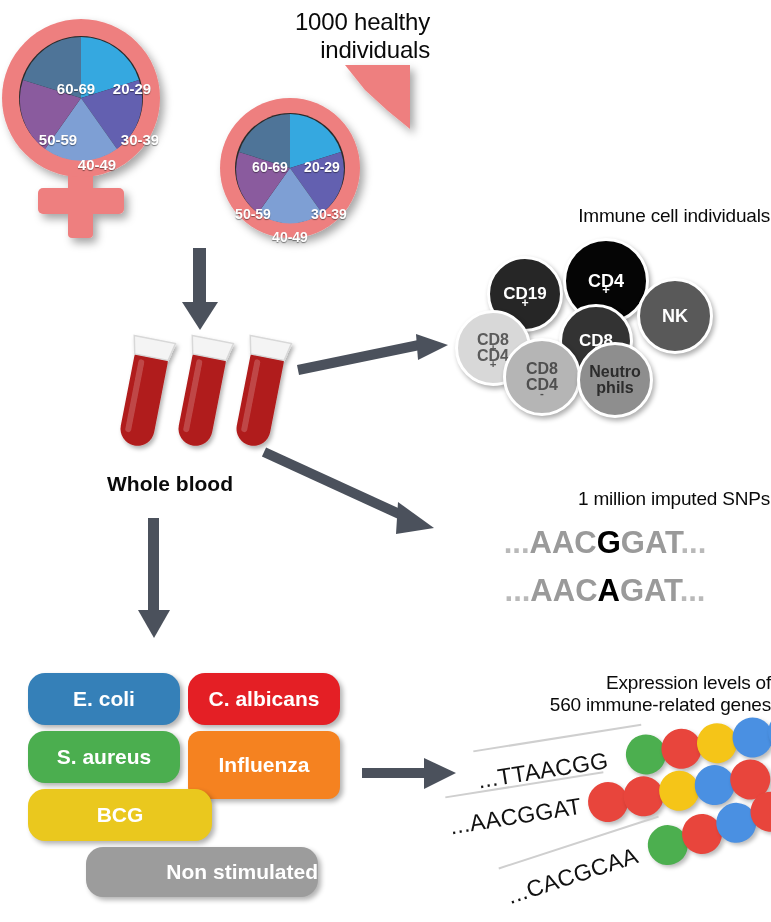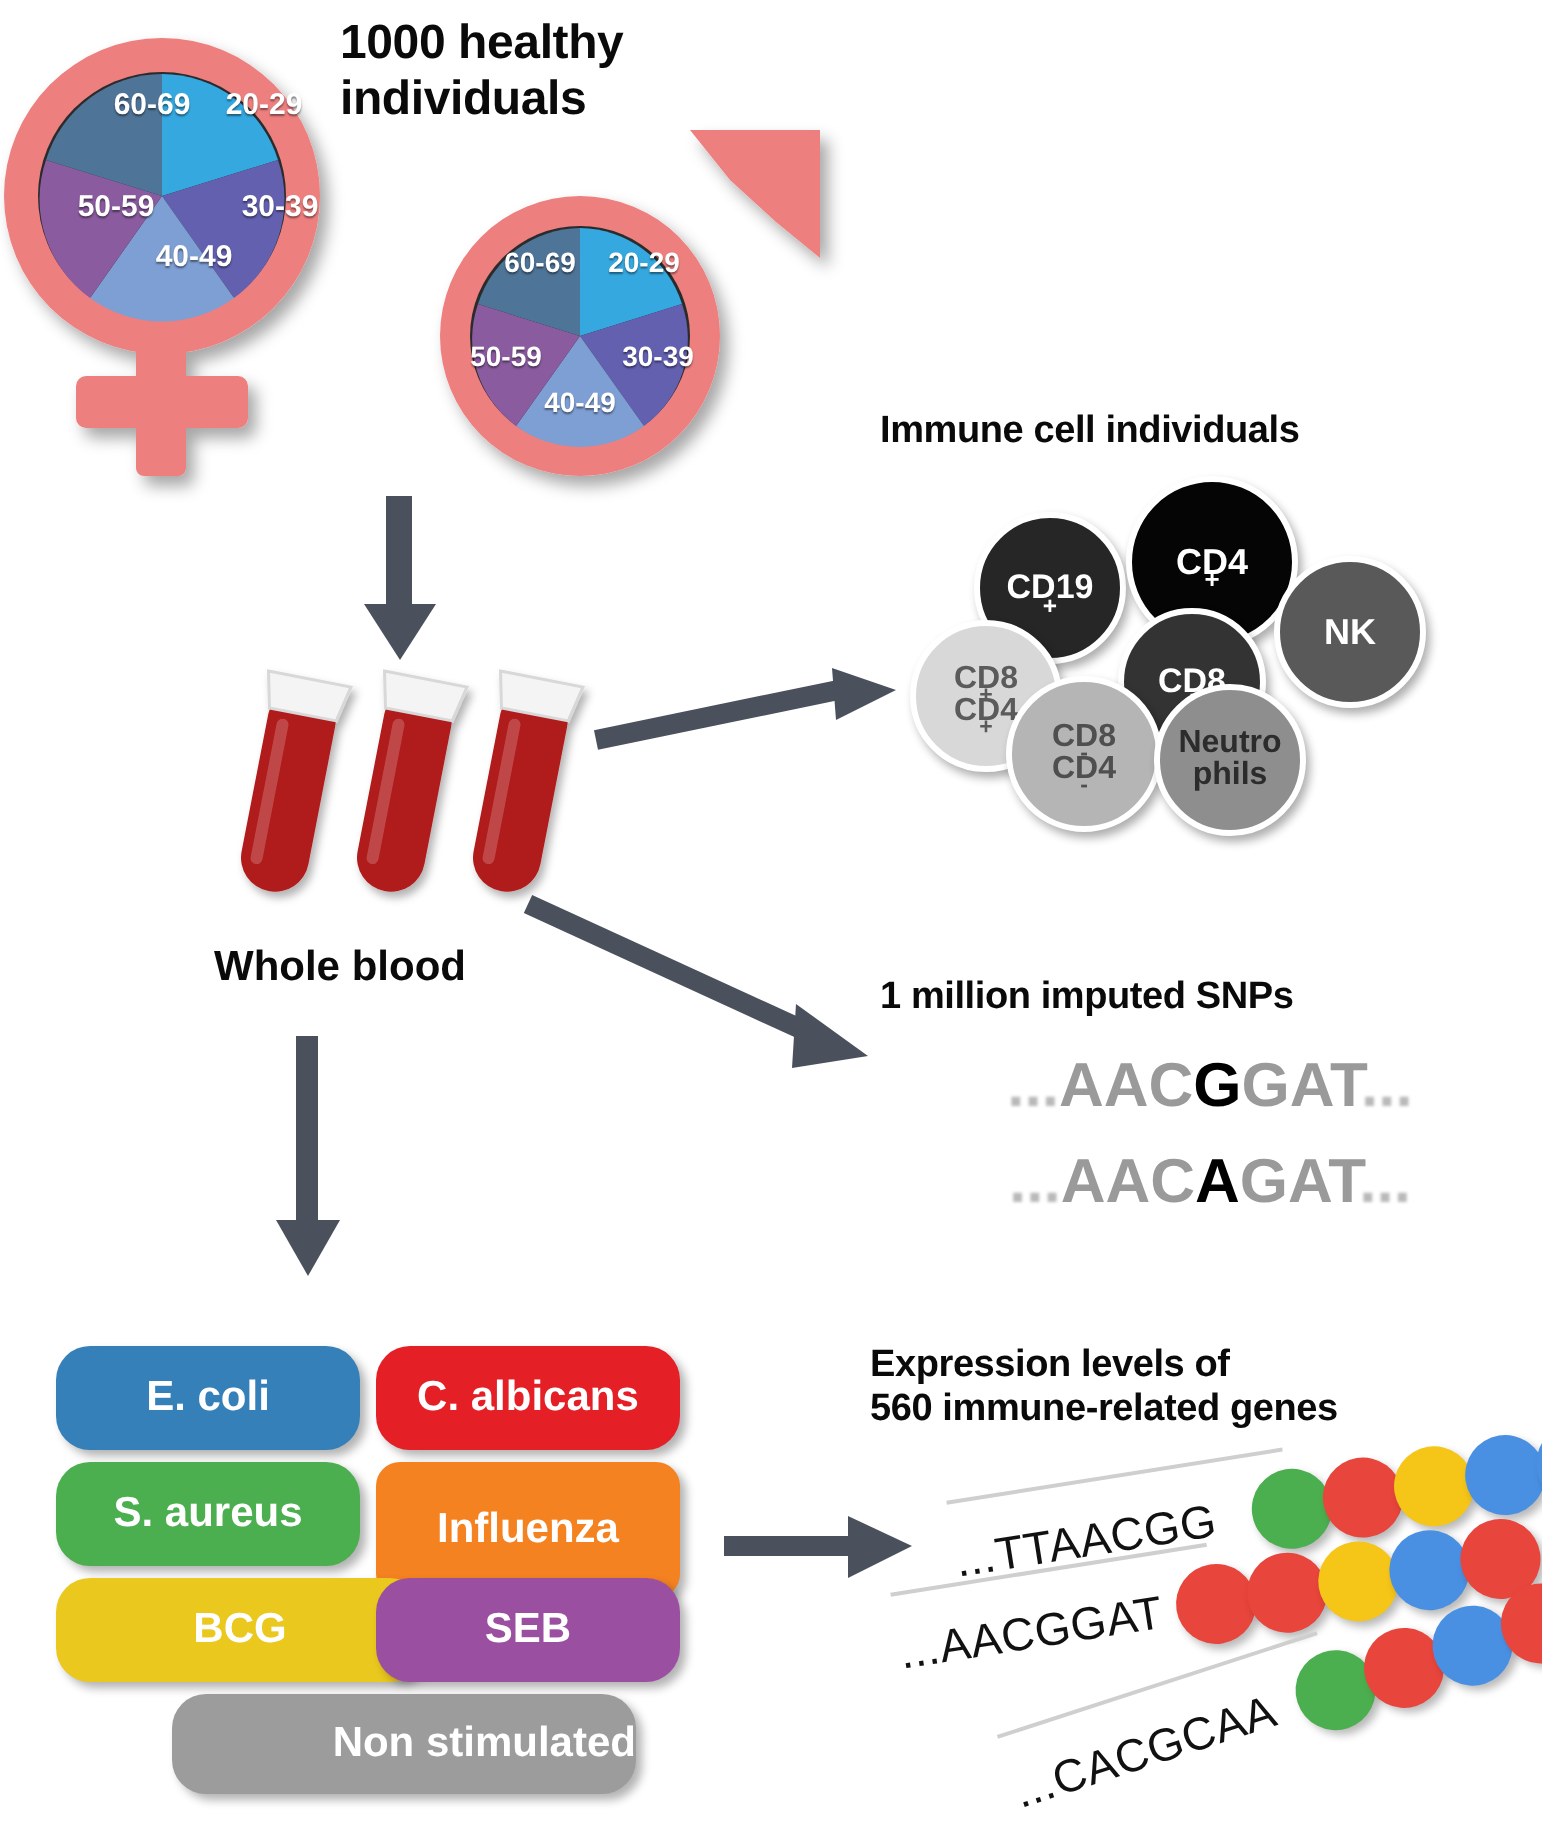--- a/index.html
+++ b/index.html
@@ -3,35 +3,35 @@
 <meta charset="utf-8">
 <title>Study Design Diagram</title>
 <style>
   html,body{margin:0;padding:0;background:#ffffff;}
   body{width:771px;height:922px;position:relative;overflow:hidden;
        font-family:"Liberation Sans","DejaVu Sans",sans-serif;}
   .stage{position:absolute;left:0;top:0;width:771px;height:922px;}
   .abs{position:absolute;}
 
   
-  .heading{font-weight:bold;color:#0a0a0a;text-align:left;line-height:1.18;
+  .heading{font-weight:normal;color:#0a0a0a;text-align:right;line-height:1.18;
            letter-spacing:-0.2px;}
   #title-cohort{left:170px;top:8px;width:260px;font-size:24px;}
   #title-immune{left:440px;top:205px;width:330px;font-size:19px;}
   #title-snp{left:440px;top:488px;width:330px;font-size:19px;}
   #title-genes{left:435px;top:672px;width:336px;font-size:19px;}
 
   
   .sym{position:absolute;}
   .sym svg{display:block;overflow:visible;}
 
   
   .pie-label{position:absolute;color:#ffffff;font-weight:bold;
              white-space:nowrap;text-align:center;
-             text-shadow:0 1px 1px rgba(0,0,0,.45);}
+             text-shadow:0 1px 1px rgba(0,0,0,.45);margin-top:36px;}
 
   
   #tubes{left:112px;top:330px;width:190px;height:140px;}
   .lbl-blood{left:70px;top:472px;width:200px;text-align:center;
              font-size:21px;font-weight:bold;color:#0a0a0a;}
 
   
   .arrow svg{display:block;overflow:visible;}
 
   
@@ -261,23 +261,20 @@
       </div>
       <div class="pill" style="left: 160px; top: 0px; width: 152px; height: 52px; background: rgb(228, 31, 37);">
         <span>C. albicans</span>
       </div>
       <div class="pill" style="left: 160px; top: 58px; width: 152px; height: 68px; background: rgb(245, 130, 32); border-radius: 12px;">
         <span>Influenza</span>
       </div>
       <div class="pill" style="left: 0px; top: 116px; width: 184px; height: 52px; background: rgb(234, 200, 30);">
         <span>BCG</span>
       </div>
-      <div class="pill" style="left: 160px; top: 116px; width: 152px; height: 52px; background: rgb(155, 79, 160);">
-        <span>SEB</span>
-      </div>
       <div class="pill" style="left: 58px; top: 174px; width: 232px; height: 50px; background: rgb(156, 156, 156); justify-content: flex-end;">
         <span>Non stimulated</span>
       </div>
     </div>
 
   <div class="abs heading" id="title-genes">
     <div>Expression levels of</div>
     <div>560 immune-related genes</div>
   </div>
   <div class="abs" id="strands">

